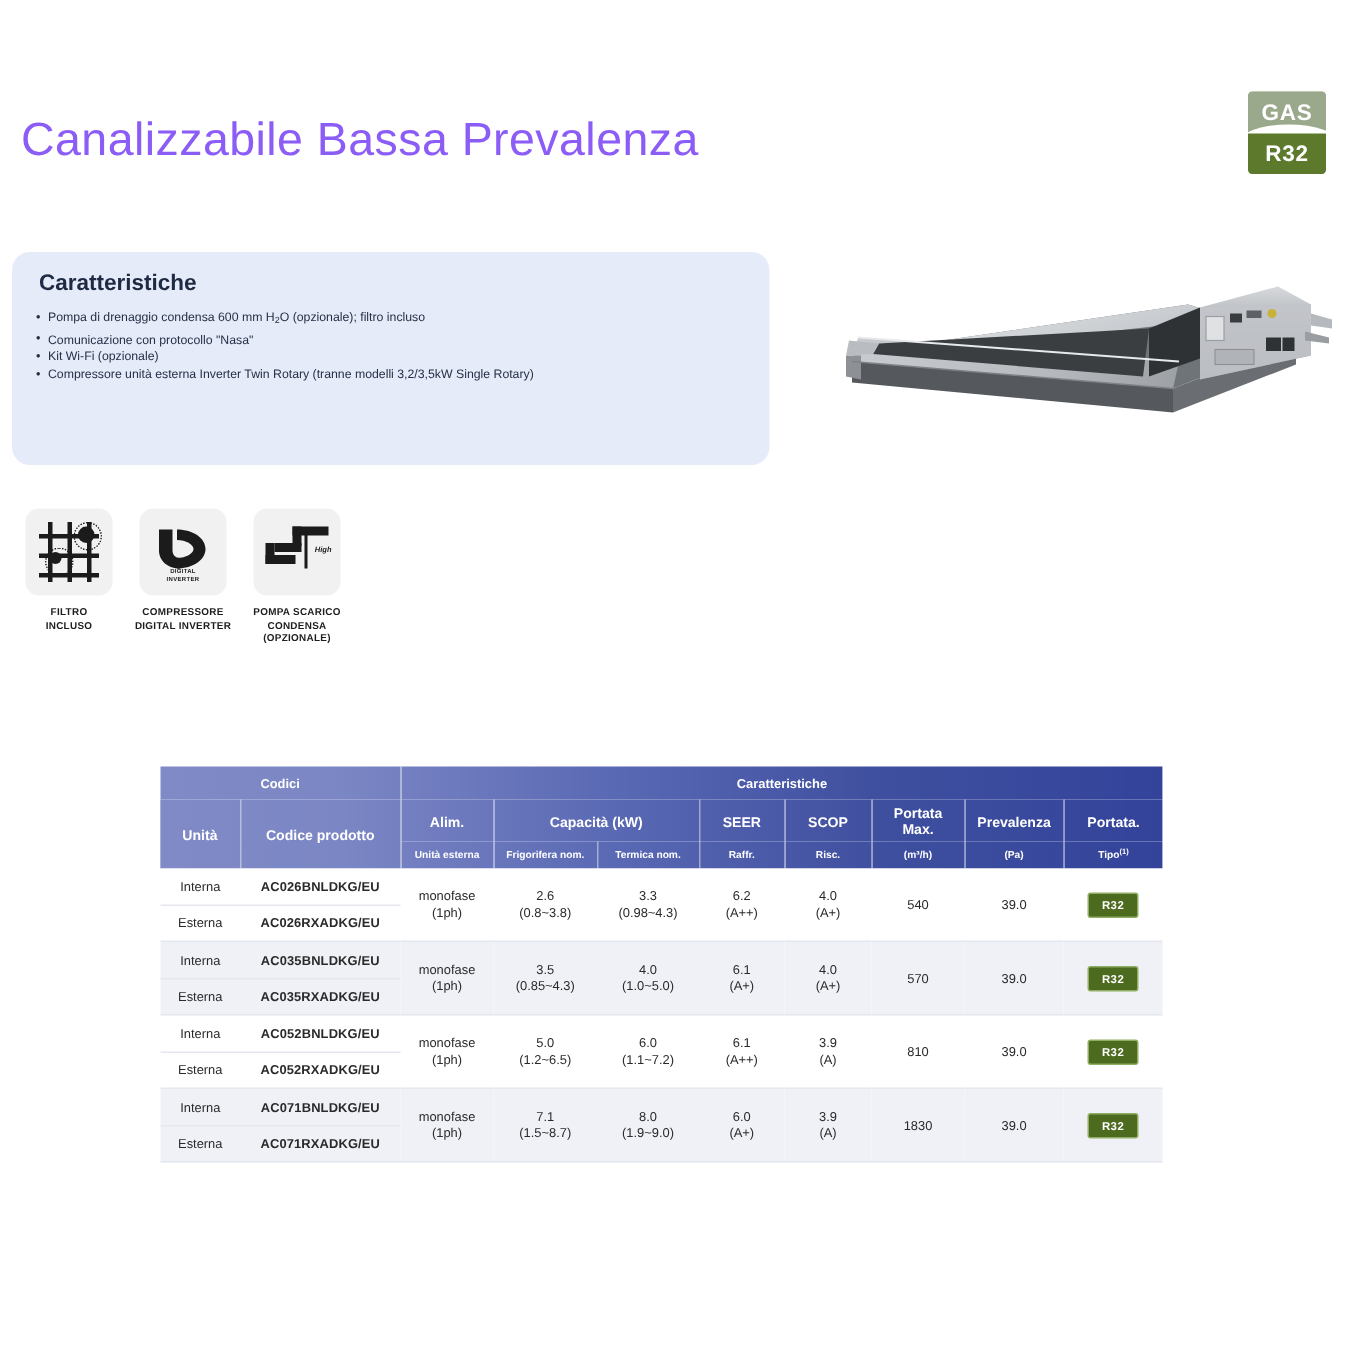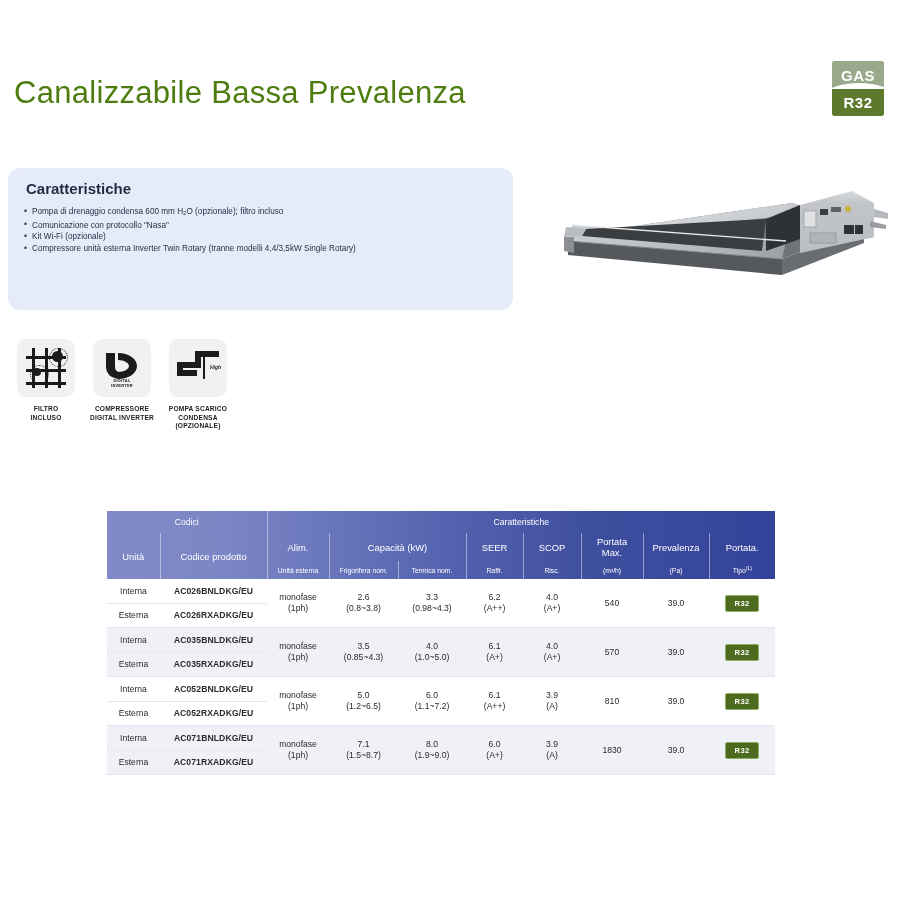--- a/index.html
+++ b/index.html
@@ -12,21 +12,21 @@
     overflow:hidden;
   }
 
   
   .page-title{
     position:absolute;
     left:14px; top:75px;
     font-size:31px;
     font-weight:300;
     letter-spacing:.3px;
-    color:#4d7c0f;
+    color:#8b5cf6;
     white-space:nowrap;
   }
 
   
   .gas-badge{
     position:absolute;
     left:832px; top:61px;
     width:52px; height:55px;
     border-radius:3px;
     overflow:hidden;
@@ -148,21 +148,21 @@
     text-align:center;
     vertical-align:middle;
   }
   
   .hdr-grad{
     background:linear-gradient(to right,#7f8ac6 0%,#7b86c4 18%,#5a69b4 45%,#3f4f9f 72%,#33439a 100%);
   }
   table.spec thead th{
     color:#ffffff;
     border-right:1px solid rgba(255,255,255,.45);
-    font-weight:400;
+    font-weight:700;
     margin-left:32px;
   }
   table.spec thead th:last-child{border-right:none;}
   .h-top{ height:22px; font-size:8.6px; }
   .h-mid{ height:28px; font-size:9.4px; line-height:11px; }
   .h-sub{ height:18px; font-size:6.8px; color:#e3e6f5; }
   .sup{font-size:5px;vertical-align:super;}
 
   
   table.spec tbody td{
@@ -200,21 +200,21 @@
   <div class="gas-wave"></div>
   <div class="gas-bot">R32</div>
 </div>
 
 <div class="feat-panel">
   <div class="feat-title">Caratteristiche</div>
   <ul class="feat-list">
     <li><span>Pompa di drenaggio condensa 600 mm H</span><sub>2</sub><span>O (opzionale); filtro incluso</span></li>
     <li>Comunicazione con protocollo "Nasa"</li>
     <li>Kit Wi-Fi (opzionale)</li>
-    <li>Compressore unità esterna Inverter Twin Rotary (tranne modelli 4,4/3,5kW Single Rotary)</li>
+    <li>Compressore unità esterna Inverter Twin Rotary (tranne modelli 3,2/3,5kW Single Rotary)</li>
   </ul>
 </div>
 
 <div class="product-img">
   <svg width="336" height="152" viewBox="0 0 336 152">
     <defs>
       <linearGradient id="metal" x1="0" y1="0" x2="0" y2="1">
         <stop offset="0%" stop-color="#d7d9dc"></stop>
         <stop offset="45%" stop-color="#a9adb2"></stop>
         <stop offset="100%" stop-color="#8e9297"></stop>

